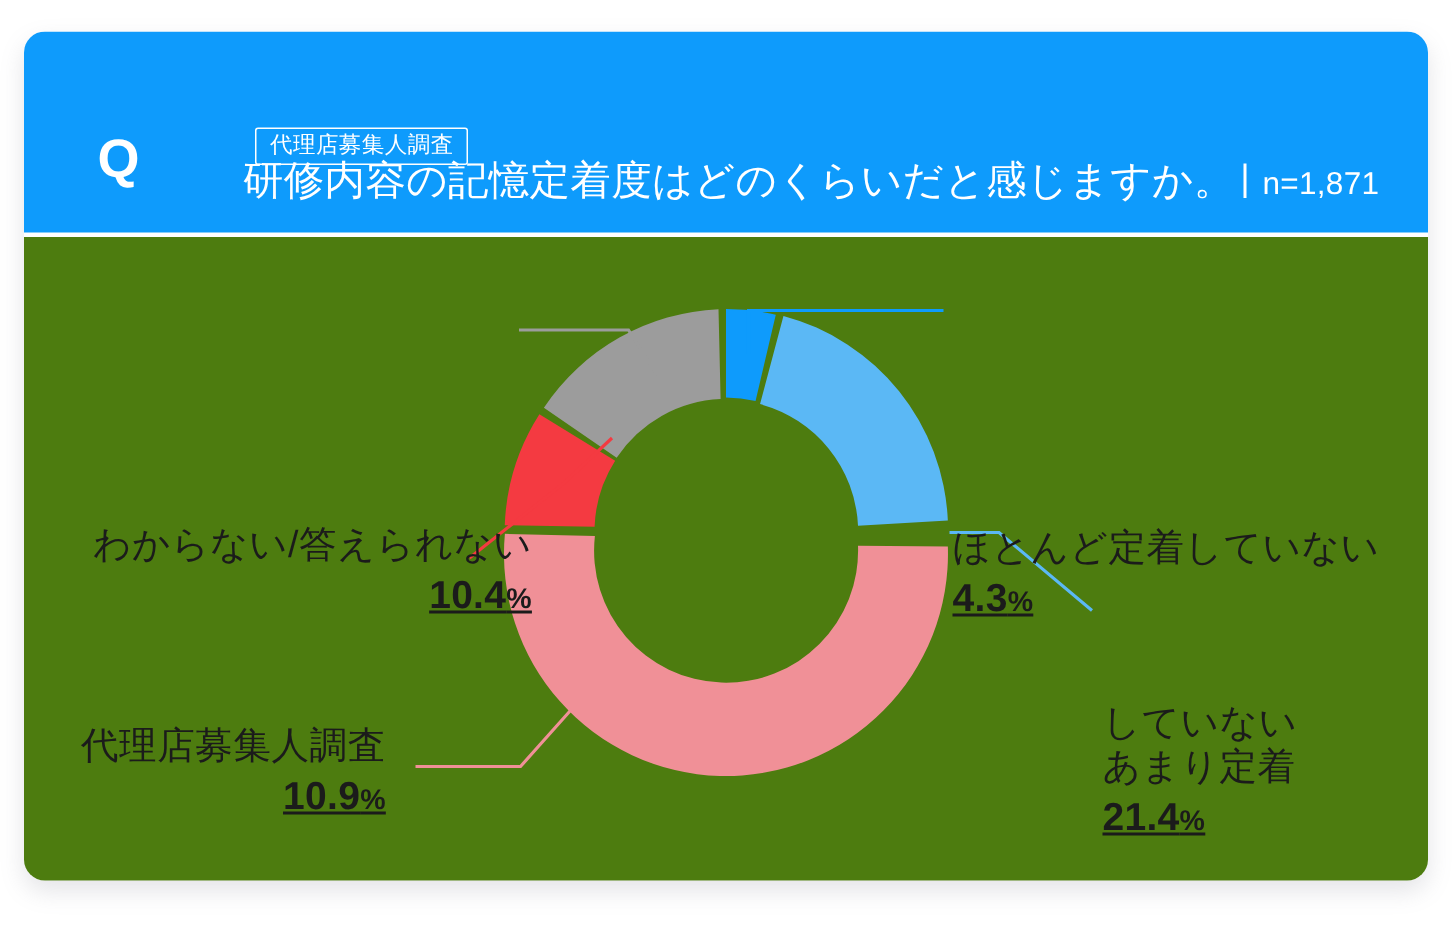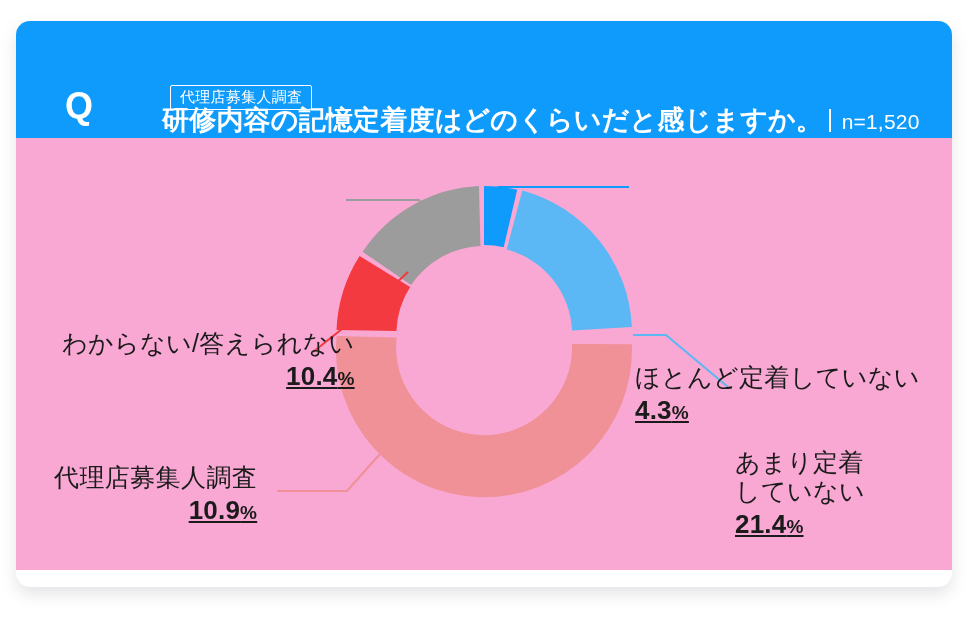--- a/index.html
+++ b/index.html
@@ -70,21 +70,21 @@
     position: absolute;
     left: 146px;
     top: 85px;
     display: flex;
     align-items: baseline;
     white-space: nowrap;
   }
   .question-text {
     color: #ffffff;
     font-size: 27px;
-    font-weight: bold;
+    font-weight: normal;
     letter-spacing: 0.2px;
     line-height: 1.1;
   }
   .q-divider {
     display: inline-block;
     width: 1.6px;
     height: 23px;
     background: #ffffff;
     margin: 0 11px 0 6px;
     position: relative;
@@ -94,24 +94,24 @@
     color: #ffffff;
     font-size: 21px;
     font-weight: normal;
     letter-spacing: 0.2px;
   }
 
   
   .chart-body {
     position: absolute;
     left: 0;
-    top: 117px;
+    top: 137px;
     width: 936px;
     height: 432px;
-    background: #f9a8d4;
+    background: #4d7c0f;
   }
   .chart-svg {
     position: absolute;
     left: 0;
     top: 0;
   }
 
   
   .callout {
     position: absolute;
@@ -134,40 +134,40 @@
   }
   .callout .cl-val .pct {
     font-size: 19px;
     font-weight: bold;
   }
   .align-right { text-align: right; }
   .align-left  { text-align: left; }
 
   #callout-unknown  { left: 46px;  top: 191px; }
   #callout-strong   { left: 38px;  top: 325px; }
-  #callout-barely   { left: 619px; top: 193px; margin-top: 32px; }
+  #callout-barely   { left: 619px; top: 193px; }
   #callout-little   { left: 719px; top: 310px; }
 </style>
 </head>
 <body>
 
 <div id="stage">
 
   <div class="card">
 
     <div class="card-header">
 
       <div class="q-mark">Q</div>
 
       <div class="badge">代理店募集人調査</div>
 
       <div class="question-row">
         <span class="question-text">研修内容の記憶定着度はどのくらいだと感じますか。</span>
         <span class="q-divider"></span>
-        <span class="question-n">n=1,520</span>
+        <span class="question-n">n=1,871</span>
       </div>
 
     </div>
 
     <div class="chart-body">
 
       <svg class="chart-svg" width="936" height="432" viewBox="0 0 936 432">
 
         <g>
 
@@ -220,20 +220,20 @@
         <span class="cl-name">代理店募集人調査</span>
         <span class="cl-val"><span>10.9</span><span class="pct">%</span></span>
       </div>
 
       <div class="callout align-left" id="callout-barely">
         <span class="cl-name">ほとんど定着していない</span>
         <span class="cl-val"><span>4.3</span><span class="pct">%</span></span>
       </div>
 
       <div class="callout align-left" id="callout-little">
+        <span class="cl-name">していない</span>
         <span class="cl-name">あまり定着</span>
-        <span class="cl-name">していない</span>
         <span class="cl-val"><span>21.4</span><span class="pct">%</span></span>
       </div>
 
     </div>
   </div>
 </div>
 
 </body></html>

